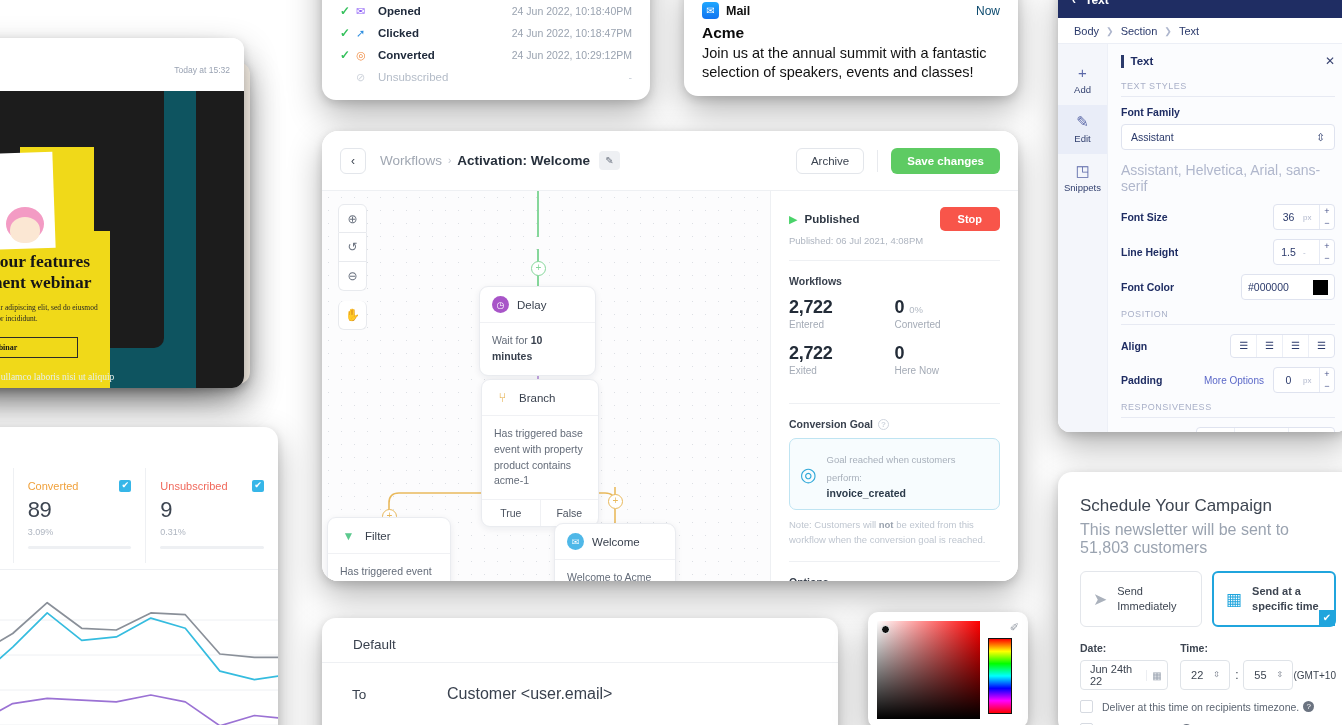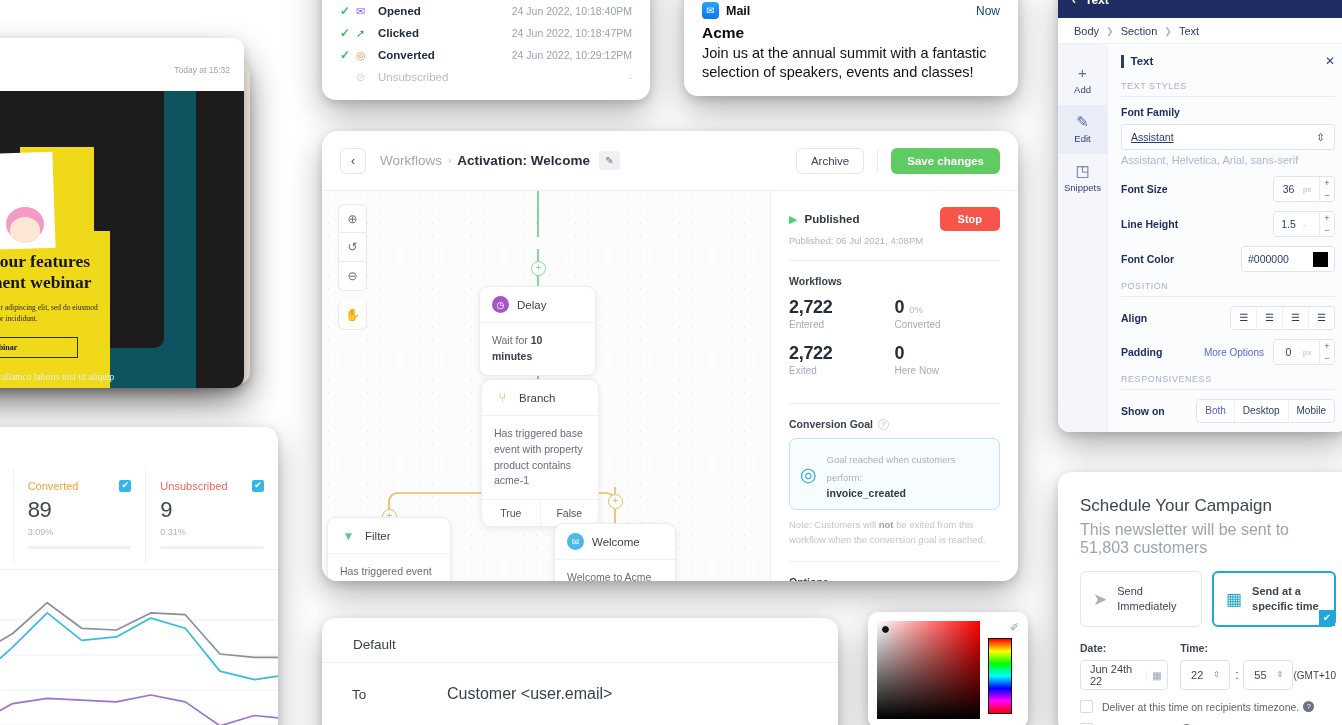--- a/index.html
+++ b/index.html
@@ -57,22 +57,22 @@
   .ed-pbar { width: 2.5px; height: 13px; background: #2b3a6b; margin-right: 7px; }
   .ed-ptitle { font-size: 11.5px; font-weight: bold; color: #1f2d63; flex: 1; }
   .ed-close { font-size: 12px; color: #3a4572; }
   .ed-section { font-size: 9px; letter-spacing: .55px; color: #a9b0c8; margin: 6px 0 5px; }
   .ed-hr { height: 1px; background: #e7eaf3; margin-bottom: 9px; }
   .ed-row { display: flex; align-items: center; margin-bottom: 9px; }
   .ed-lab { font-size: 10.5px; font-weight: bold; color: #1f2d63; flex: 1; }
   .ed-select { width: 100%; height: 26px; border: 1px solid #dfe3ef; border-radius: 4px;
     background: #fff; display: flex; align-items: center; padding: 0 9px;
     font-size: 10.5px; color: #2b3a6b; }
-  .ed-select .sp { flex: 1; text-decoration: underline; }
-  .ed-hint { font-size: 11px; color: #b0b7cc; margin: 4px 0 10px; }
+  .ed-select .sp { flex: 1; }
+  .ed-hint { font-size: 14px; color: #b0b7cc; margin: 12px 0 10px; }
   .ed-num { display: flex; width: 62px; height: 26px; border: 1px solid #dfe3ef;
     border-radius: 4px; background: #fff; overflow: hidden; }
   .ed-num .v { flex: 1; font-size: 10.5px; color: #2b3a6b; display: flex;
     align-items: center; justify-content: center; }
   .ed-num .u { width: 16px; font-size: 8px; color: #b0b7cc; display: flex;
     align-items: center; }
   .ed-spin { width: 15px; border-left: 1px solid #e6eaf4; display: flex;
     flex-direction: column; font-size: 9px; color: #47538a; }
   .ed-spin span { flex: 1; display: flex; align-items: center; justify-content: center; }
   .ed-color { display: flex; align-items: center; width: 94px; height: 26px;

